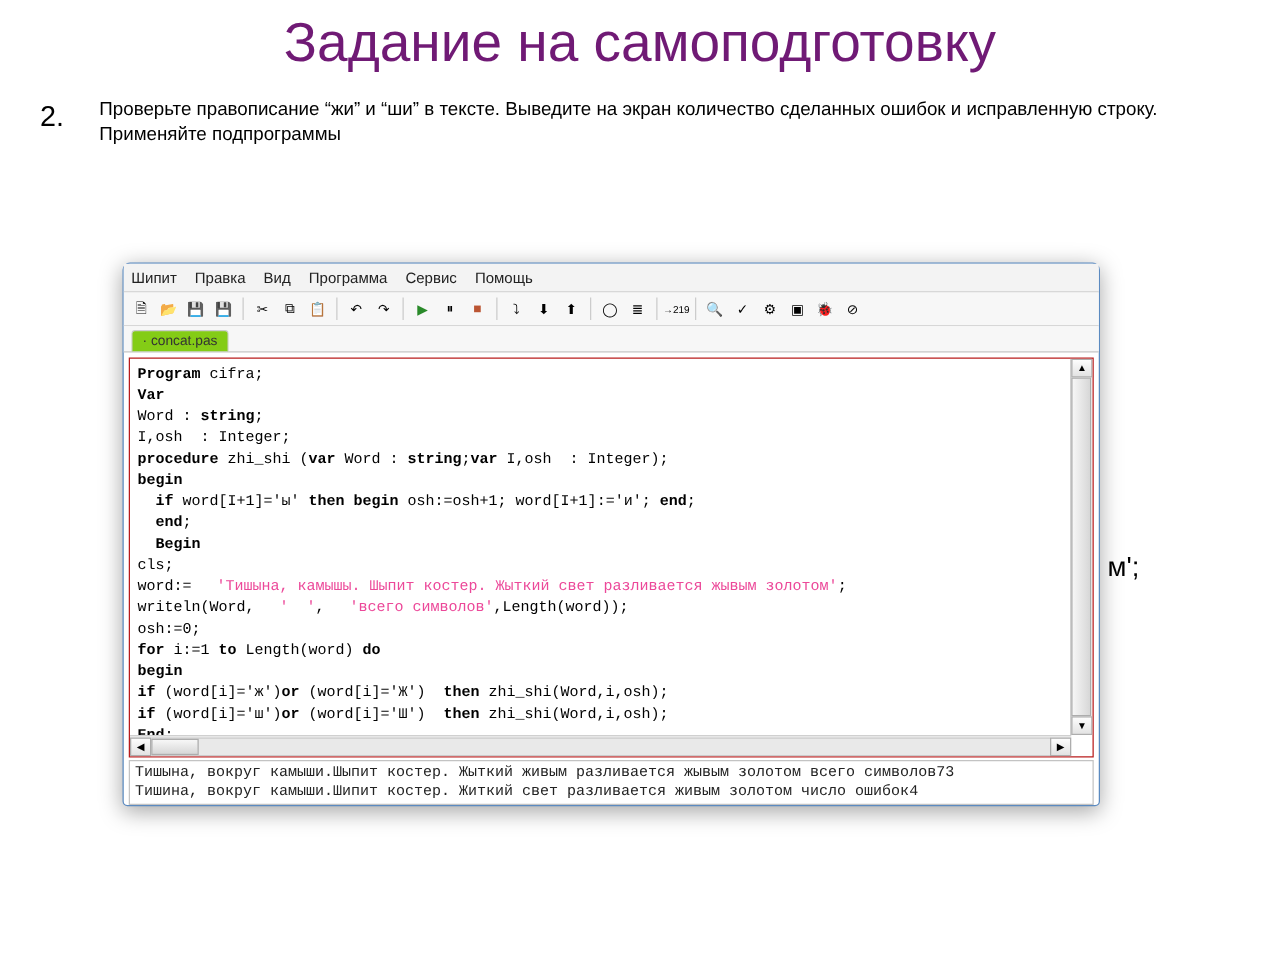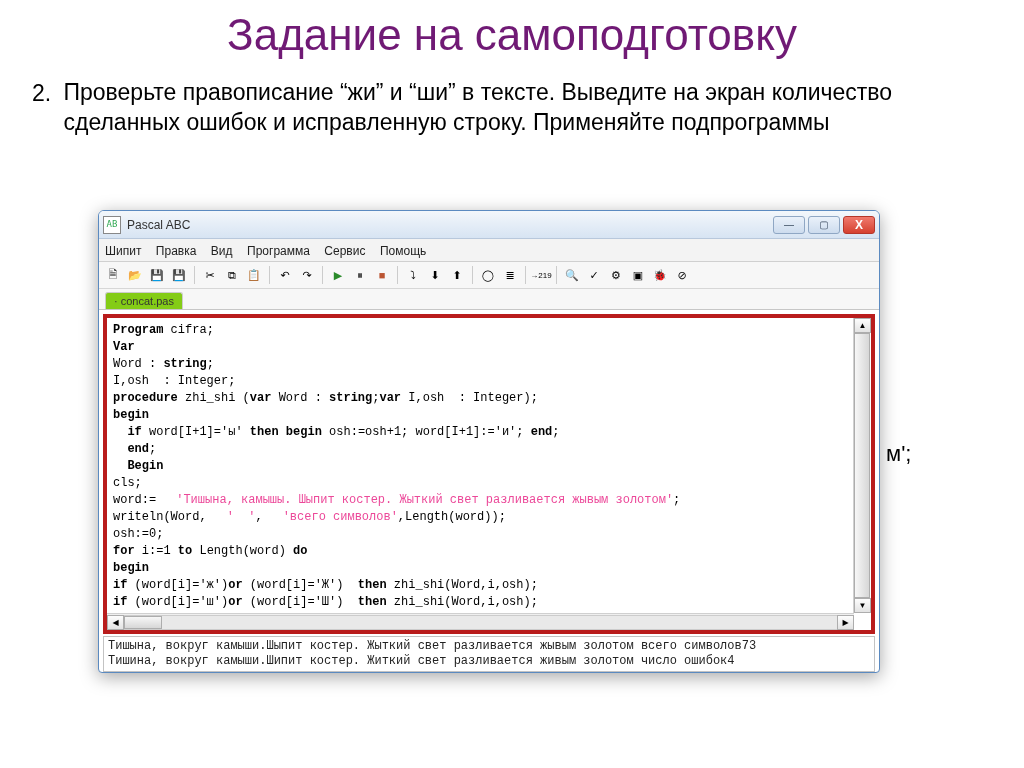--- a/index.html
+++ b/index.html
@@ -1,37 +1,37 @@
 <!DOCTYPE html>
 <html><head>
 <meta charset="utf-8">
 <style>
   * { box-sizing: border-box; margin: 0; padding: 0; }
   html, body { width: 1024px; height: 768px; font-family: Arial, sans-serif; background: #fff; overflow: hidden; }
   .slide { width: 1024px; height: 768px; padding: 0 20px; position: relative; }
   .heading { font-size: 44px; font-weight: 400; text-align: center; margin: 10px 0 18px 0; color: #701a75; }
   .task-row { display: flex; align-items: flex-start; padding: 0 40px 0 12px; }
   .task-num { width: 56px; font-size: 23px; color: #000; padding-top: 2px; }
-  .task-text { font-size: 23px; color: #000; line-height: 1.3; }
+  .task-text { font-size: 15px; color: #000; line-height: 1.3; }
 
   .window { position: absolute; left: 98px; top: 200px; width: 782px; background: #fff; border: 1px solid #5b8ac0; border-radius: 6px 6px 4px 4px; box-shadow: 0 4px 18px rgba(0,0,0,.35); }
   .titlebar { height: 28px; background: linear-gradient(#f3f7fb,#d7e4f3); border-bottom: 1px solid #b8c8dc; border-radius: 5px 5px 0 0; display: flex; align-items: center; padding: 0 4px; }
   .app-icon { width: 18px; height: 18px; border: 1px solid #888; background: #fff; display: flex; align-items: center; justify-content: center; font: 9px/1 monospace; color: #3a5; margin-right: 6px; }
   .title-text { font-size: 12px; color: #333; flex: 1; }
   .win-btns { display: flex; gap: 3px; }
   .win-btn { width: 32px; height: 18px; border: 1px solid #8fa7c4; border-radius: 3px; background: linear-gradient(#eaf1fa,#cddcee); display:flex; align-items:center; justify-content:center; font-size:10px; color:#3a4a5f; cursor:pointer;}
   .win-close { background: linear-gradient(#f07a6e,#d54130); border-color:#b5362a; color:#fff; font-weight:bold; font-size:12px;}
   .menubar { background:#f3f3f3; border-bottom:1px solid #d0d0d0; padding: 2px 6px; }
   .menubar span { font-size: 12px; color:#222; margin-right: 10px; cursor:pointer;}
   .toolbar { background:#f7f7f7; border-bottom:1px solid #d7d7d7; padding: 3px 4px; display:flex; align-items:center; gap:2px; }
   .tbtn { width:20px; height:20px; border:1px solid transparent; display:flex; align-items:center; justify-content:center; font-size:11px; border-radius:2px; cursor:pointer;}
   .sep { width:1px; height:18px; background:#ccc; margin: 0 3px;}
   .tabbar { background:#f7f7f7; padding: 2px 6px 0 6px; border-bottom:1px solid #c7c7c7;}
   .tab { display:inline-block; font-size:11px; color:#333; padding: 2px 8px; border:1px solid #ccc; border-bottom:none; background:#84cc16; border-radius:3px 3px 0 0;}
-  .editor { background:#fff; border:4px solid #b91c1c; margin: 4px 4px 2px 4px; height: 320px; overflow:hidden; position:relative;}
+  .editor { background:#fff; border:1px solid #b91c1c; margin: 4px 4px 2px 4px; height: 320px; overflow:hidden; position:relative;}
   .code { font: 12px/17px "Courier New", monospace; padding: 4px 6px; white-space: pre; color:#000;}
   .code .kw { font-weight: bold; }
   .code .str { color:#ec4899;margin-left:20px; }
   .hscroll { height:17px; background:#efefef; border-top:1px solid #d0d0d0; display:flex; align-items:center;}
   .hs-btn { width:17px; height:15px; border:1px solid #adadad; background:linear-gradient(#fdfdfd,#e3e3e3); font-size:8px; display:flex; align-items:center; justify-content:center; cursor:pointer;}
   .hs-track { flex:1; height:15px; background:#e9e9e9; border-top:1px solid #ccc; border-bottom:1px solid #ccc; position:relative;}
   .hs-thumb { position:absolute; left:0; top:0; width:38px; height:13px; background:linear-gradient(#f7f7f7,#d7d7d7); border:1px solid #adadad;}
   .output { margin: 2px 4px 0 4px; border:1px solid #c3c3c3; background:#fff; font: 12px/15px "Courier New", monospace; padding: 2px 4px; min-height: 34px; color:#222;}
   .statusbar { background:linear-gradient(#eef3fa,#d8e4f3); border-top:1px solid #b8c8dc; height:22px; display:flex; align-items:center; font-size:12px; color:#222; padding: 0 10px; border-radius:0 0 4px 4px;}
   .statusbar .st { margin-right: 40px; }
@@ -49,29 +49,20 @@
 <div class="slide">
   <h1 class="heading">Задание на самоподготовку</h1>
   <div class="task-row">
     <div class="task-num">2.</div>
     <div class="task-text">Проверьте правописание “жи” и “ши” в тексте. Выведите на экран количество сделанных ошибок и исправленную строку. Применяйте подпрограммы</div>
   </div>
 
   <span class="bg-letters" style="left:886px; top:431px;">м';</span>
 
   <div class="window">
-    <div class="titlebar">
-      <div class="app-icon">AB</div>
-      <div class="title-text">Pascal ABC</div>
-      <div class="win-btns">
-        <div class="win-btn">—</div>
-        <div class="win-btn">▢</div>
-        <div class="win-btn win-close">X</div>
-      </div>
-    </div>
 
     <div class="menubar">
       <span>Шипит</span>
       <span>Правка</span>
       <span>Вид</span>
       <span>Программа</span>
       <span>Сервис</span>
       <span>Помощь</span>
     </div>
 
@@ -127,18 +118,18 @@
       <div class="hscroll" style="position:absolute; left:0; right:17px; bottom:0;">
         <div class="hs-btn">◀</div>
         <div class="hs-track">
             <div class="hs-thumb"></div>
           </div>
         <div class="hs-btn">▶</div>
       </div>
     </div>
 
     <div class="output">
-      <div>Тишына, вокруг камыши.Шыпит костер. Жыткий свет разливается жывым золотом  всего символов73</div>
+      <div>Тишына, вокруг камыши.Шыпит костер. Жыткий живым разливается жывым золотом  всего символов73</div>
       <div>Тишина, вокруг камыши.Шипит костер. Житкий свет разливается живым золотом    число   ошибок4</div>
     </div>
 
   </div>
 </div>
 
 </body></html>

